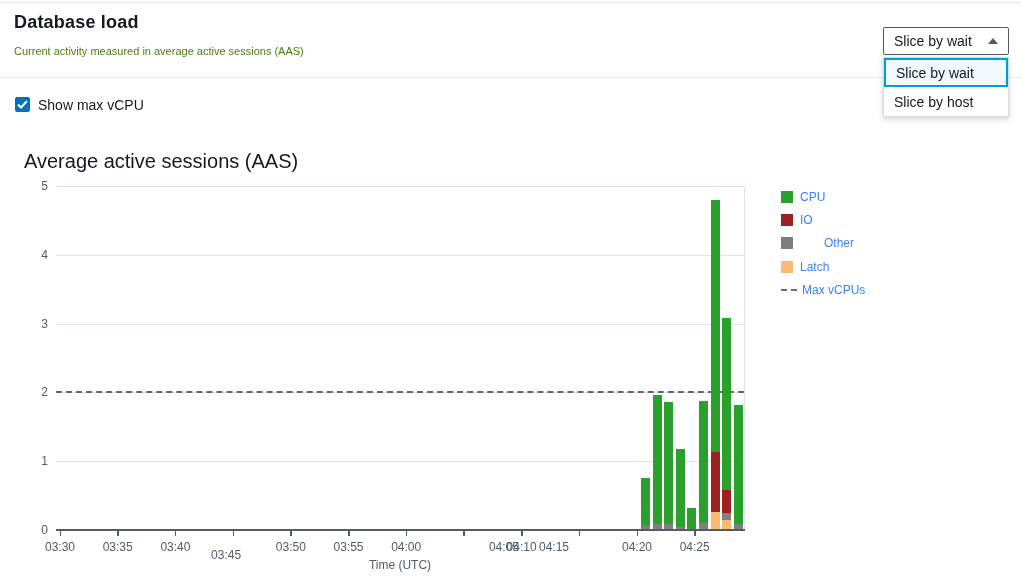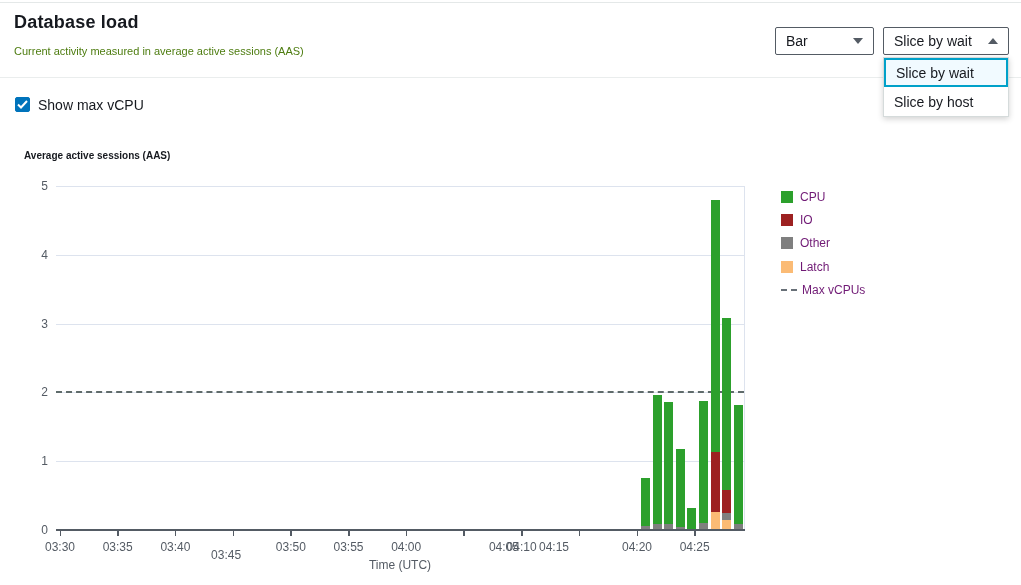--- a/index.html
+++ b/index.html
@@ -23,48 +23,44 @@
   .menu-item{box-sizing:border-box;display:flex;align-items:center;padding:3px 10px;font-size:14px;
              line-height:20px;background:#fff;cursor:pointer;border-bottom:1px solid #eaeded;}
   .menu-item.sel{border:2px solid #00a1c9;background:#f1faff;}
   .menu-item.hov{border:1px solid #a4acb0;background:#e9ebed;}
   .menu-item:last-child{border-bottom:0 solid transparent;border-bottom-width:0;}
 
   .cbrow-box{position:absolute;left:15px;top:97px;width:15px;height:15px;background:#0073bb;border:1px solid #0073bb;
              border-radius:2px;box-sizing:border-box;display:flex;align-items:center;justify-content:center;cursor:pointer;}
   .cbrow-label{position:absolute;left:38px;top:97px;font-size:14px;line-height:16px;}
 
-  .chart-title{position:absolute;left:24px;top:150px;font-size:10px;font-weight:bold;}
+  .chart-title{position:absolute;left:24px;top:150px;font-size:20px;font-weight:normal;}
 
   .axis-label{position:absolute;font-size:12px;color:#545b64;}
   .gridline{position:absolute;height:1px;background:#dde3ee;}
   .vline{position:absolute;width:1px;background:#dde3ee;}
   .dashline{position:absolute;height:0;border-top:2px dashed #5f6b6b;}
   .xaxis{position:absolute;background:#545b64;}
   .bar-seg{position:absolute;}
   .legend-row{position:absolute;display:flex;align-items:center;height:14px;}
   .legend-swatch{width:12px;height:12px;margin-right:7px;flex:none;}
   .legend-dash{width:16px;height:0;border-top:2px dashed #687078;margin-right:5px;flex:none;}
-  .legend-text{font-size:12px;color:#701a75;white-space:nowrap;}
+  .legend-text{font-size:12px;color:#3b82f6;white-space:nowrap;}
   .time-label{position:absolute;left:340px;top:558px;width:120px;text-align:center;font-size:12px;color:#545b64;}
 </style>
 </head>
 <body>
 
 <div class="card">
   <div class="topline"></div>
 
   <div class="hdr-title">Database load</div>
   <div class="hdr-sub">Current activity measured in average active sessions (AAS)</div>
   <div class="divider"></div>
 
-  <div class="dd" id="dd-bar">
-    <span>Bar</span>
-    <span class="caret-down"></span>
-  </div>
 
   <div class="dd" id="dd-slice">
     <span>Slice by wait</span>
     <span class="caret-up"></span>
   </div>
 
   <div class="menu" id="slice-menu">
       <div class="menu-item sel" style="height: 29px;">Slice by wait</div>
       <div class="menu-item" style="height: 29px;">Slice by host</div>
     </div>
@@ -138,21 +134,21 @@
       <div class="xaxis" style="position: absolute; left: 694.2px; top: 531px; width: 1.5px; height: 5px;"></div>
       <div class="axis-label" style="position: absolute; left: 672.7px; top: 540px; width: 44px; text-align: center;">04:25</div>
       <div class="legend-row" style="position: absolute; left: 781px; top: 190px;">
         <span class="legend-swatch" style="background: rgb(44, 160, 44);"></span>
         <span class="legend-text">CPU</span>
       </div>
       <div class="legend-row" style="position: absolute; left: 781px; top: 213.2px;">
         <span class="legend-swatch" style="background: rgb(157, 33, 33);"></span>
         <span class="legend-text">IO</span>
       </div>
-      <div class="legend-row" style="position: absolute; left: 781px; top: 236.4px;">
+      <div class="legend-row" style="position: absolute; left: 781px; top: 236.4px; gap: 24px;">
         <span class="legend-swatch" style="background: rgb(127, 127, 127);"></span>
         <span class="legend-text">Other</span>
       </div>
       <div class="legend-row" style="position: absolute; left: 781px; top: 259.6px;">
         <span class="legend-swatch" style="background: rgb(251, 187, 117);"></span>
         <span class="legend-text">Latch</span>
       </div>
       <div class="legend-row" style="position: absolute; left: 781px; top: 282.8px;">
         <span class="legend-dash"></span>
         <span class="legend-text">Max vCPUs</span>

